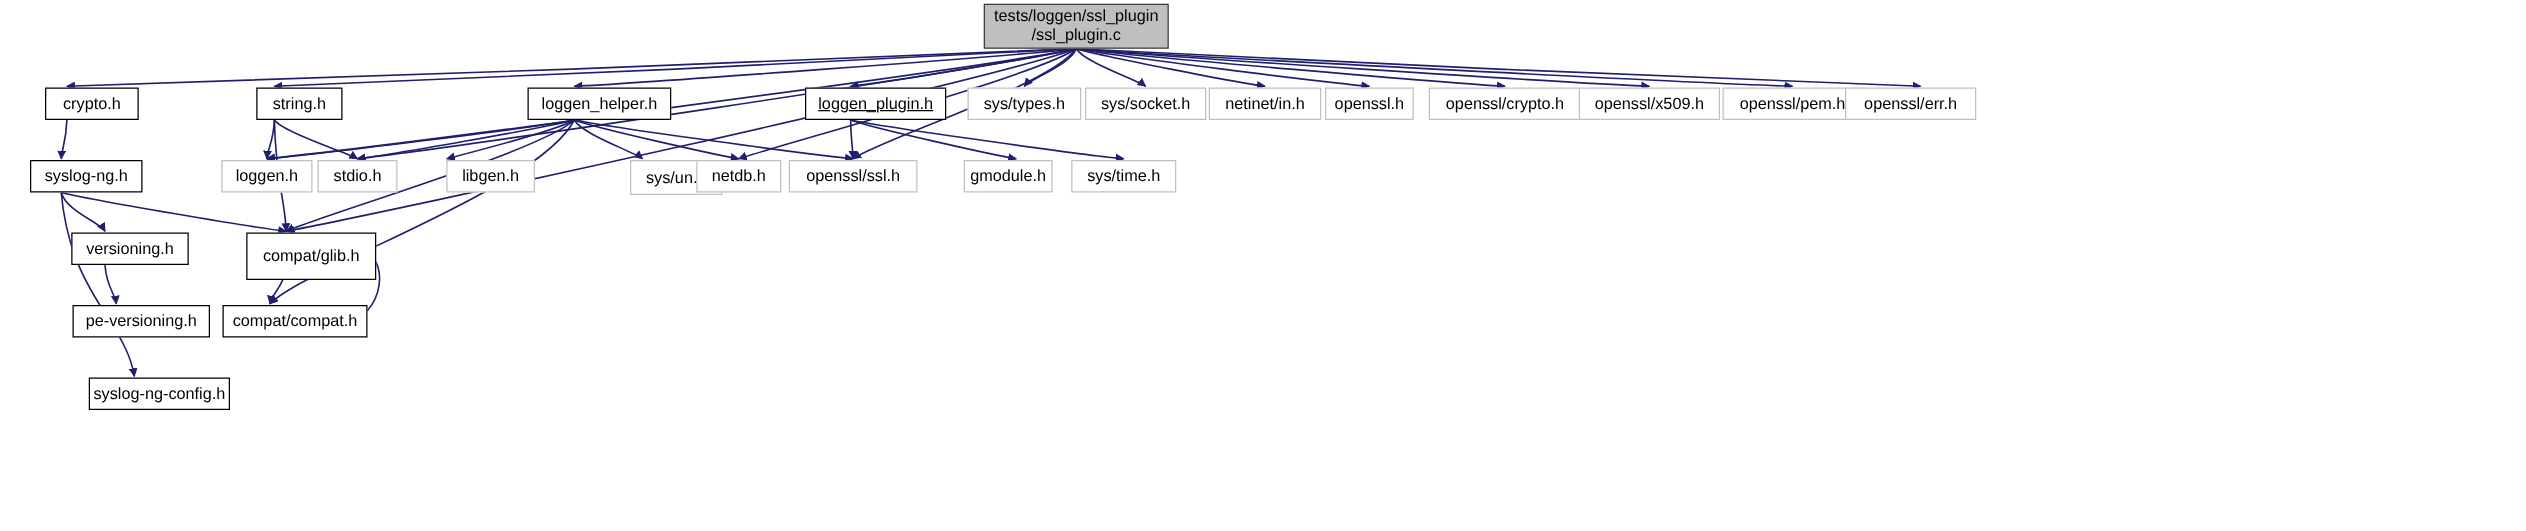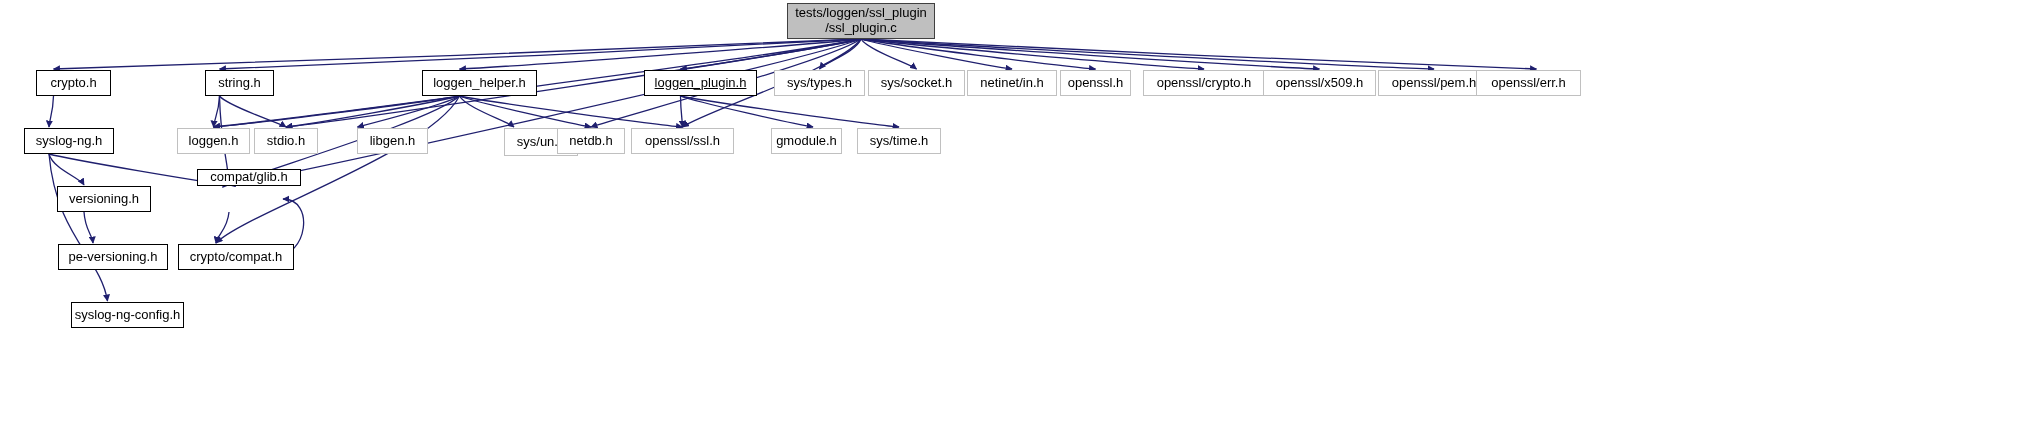--- a/index.html
+++ b/index.html
@@ -122,18 +122,18 @@
       <div class="node solid" style="left: 4px; top: 128px; width: 90px; height: 26px; text-align: right;"><span class="node-label">syslog-ng.h</span></div>
       <div class="node grey" style="left: 177px; top: 128px; width: 73px; height: 26px;"><span class="node-label">loggen.h</span></div>
       <div class="node grey" style="left: 254px; top: 128px; width: 64px; height: 26px;"><span class="node-label">stdio.h</span></div>
       <div class="node grey" style="left: 322px; top: 128px; width: 71px; height: 26px; margin-left: 35px;"><span class="node-label">libgen.h</span></div>
       <div class="node grey" style="left: 504px; top: 128px; width: 74px; height: 28px;"><span class="node-label">sys/un.h</span></div>
       <div class="node grey" style="left: 557px; top: 128px; width: 68px; height: 26px;"><span class="node-label">netdb.h</span></div>
       <div class="node grey" style="left: 631px; top: 128px; width: 103px; height: 26px;"><span class="node-label">openssl/ssl.h</span></div>
       <div class="node grey" style="left: 771px; top: 128px; width: 71px; height: 26px;"><span class="node-label">gmodule.h</span></div>
       <div class="node grey" style="left: 857px; top: 128px; width: 84px; height: 26px;"><span class="node-label">sys/time.h</span></div>
       <div class="node solid" style="left: 37px; top: 186px; width: 94px; height: 26px;"><span class="node-label">versioning.h</span></div>
-      <div class="node solid" style="left: 177px; top: 169px; width: 104px; height: 17px;"><span class="node-label">compat/glib.h</span></div>
-      <div class="node solid" style="left: 158px; top: 244px; width: 116px; height: 26px;"><span class="node-label">crypto/compat.h</span></div>
+      <div class="node solid" style="left: 177px; top: 186px; width: 104px; height: 38px;"><span class="node-label">compat/glib.h</span></div>
+      <div class="node solid" style="left: 158px; top: 244px; width: 116px; height: 26px;"><span class="node-label">compat/compat.h</span></div>
       <div class="node solid" style="left: 38px; top: 244px; width: 110px; height: 26px;"><span class="node-label">pe-versioning.h</span></div>
       <div class="node solid" style="left: 51px; top: 302px; width: 113px; height: 26px;"><span class="node-label">syslog-ng-config.h</span></div>
     </div>
 </div>
 
 </body></html>

